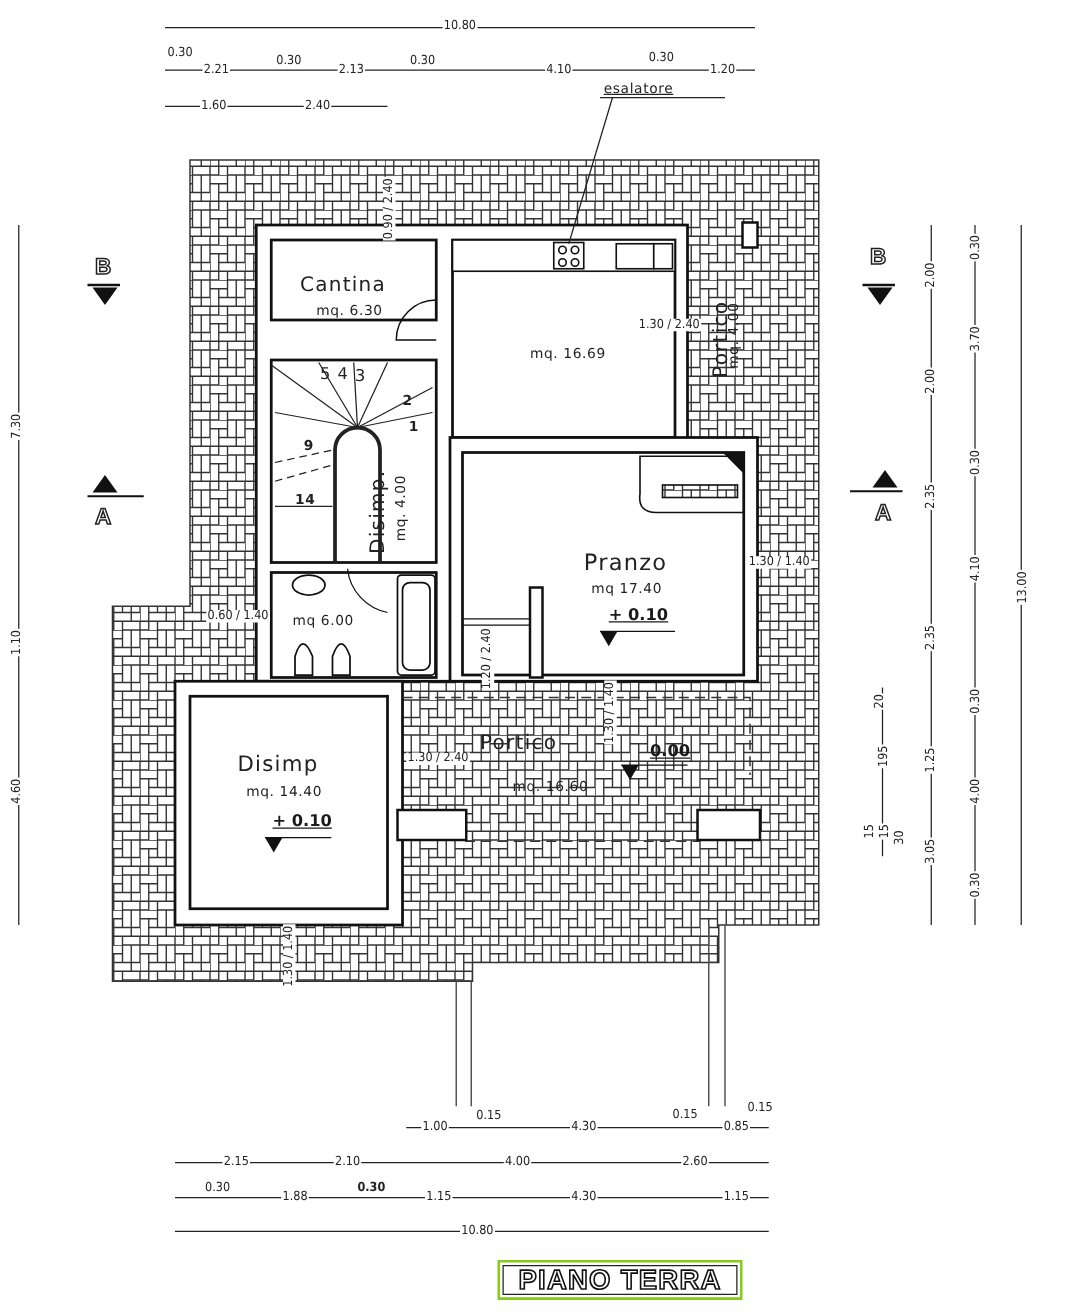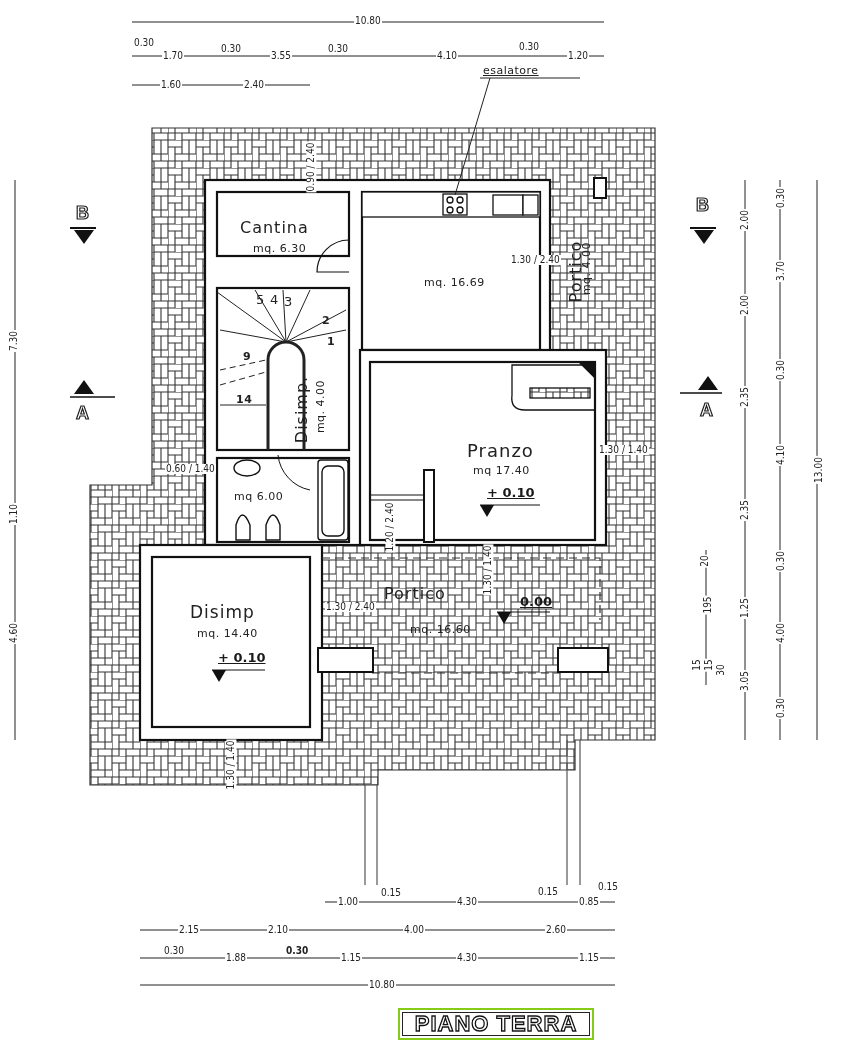--- a/index.html
+++ b/index.html
@@ -169,36 +169,36 @@
 <div class="lbl area" style="left:270px;top:292px;font-size:13px;">4</div>
 <div class="lbl area" style="left:284px;top:294px;font-size:13px;">3</div>
 <div class="lbl area" style="left:322px;top:314px;font-weight:bold;">2</div>
 <div class="lbl area" style="left:327px;top:335px;font-weight:bold;">1</div>
 <div class="lbl area" style="left:243px;top:350px;font-weight:bold;">9</div>
 <div class="lbl area" style="left:236px;top:393px;font-weight:bold;">14</div>
 
 <div class="dim vert" style="left:286px;top:162px;">0.90 / 2.40</div>
 <div class="dim" style="left:510px;top:255px;">1.30 / 2.40</div>
 <div class="dim" style="left:598px;top:445px;">1.30 / 1.40</div>
-<div class="dim" style="left:165px;top:464px;">0.60 / 1.40</div>
+<div class="dim" style="left:165px;top:488px;">0.60 / 1.40</div>
 <div class="dim vert" style="left:365px;top:522px;">1.20 / 2.40</div>
 <div class="dim vert" style="left:463px;top:565px;">1.30 / 1.40</div>
 <div class="dim" style="left:325px;top:602px;">1.30 / 2.40</div>
 <div class="dim vert" style="left:206px;top:760px;">1.30 / 1.40</div>
 
 <div class="sec" style="left:76px;top:203px;">B</div>
 <div class="sec" style="left:696px;top:195px;">B</div>
 <div class="sec" style="left:76px;top:403px;">A</div>
 <div class="sec" style="left:700px;top:400px;">A</div>
 
 <div class="dim" style="left:354px;top:16px;">10.80</div>
 <div class="dim" style="left:133px;top:38px;">0.30</div>
-<div class="dim" style="left:162px;top:51px;">1.70</div>
+<div class="dim" style="left:162px;top:51px;">2.21</div>
 <div class="dim" style="left:220px;top:44px;">0.30</div>
-<div class="dim" style="left:270px;top:51px;">3.55</div>
+<div class="dim" style="left:270px;top:51px;">2.13</div>
 <div class="dim" style="left:327px;top:44px;">0.30</div>
 <div class="dim" style="left:436px;top:51px;">4.10</div>
 <div class="dim" style="left:518px;top:42px;">0.30</div>
 <div class="dim" style="left:567px;top:51px;">1.20</div>
 <div class="dim" style="left:160px;top:80px;">1.60</div>
 <div class="dim" style="left:243px;top:80px;">2.40</div>
 
 <div class="dim vert" style="left:3px;top:336px;">7.30</div>
 <div class="dim vert" style="left:3px;top:509px;">1.10</div>
 <div class="dim vert" style="left:3px;top:628px;">4.60</div>

